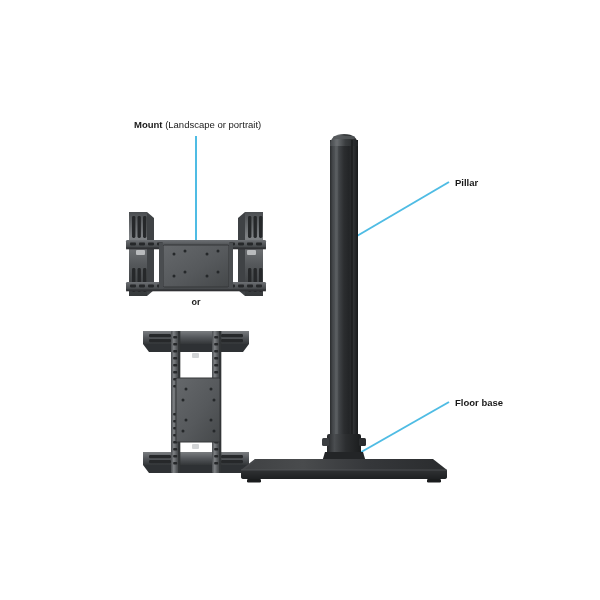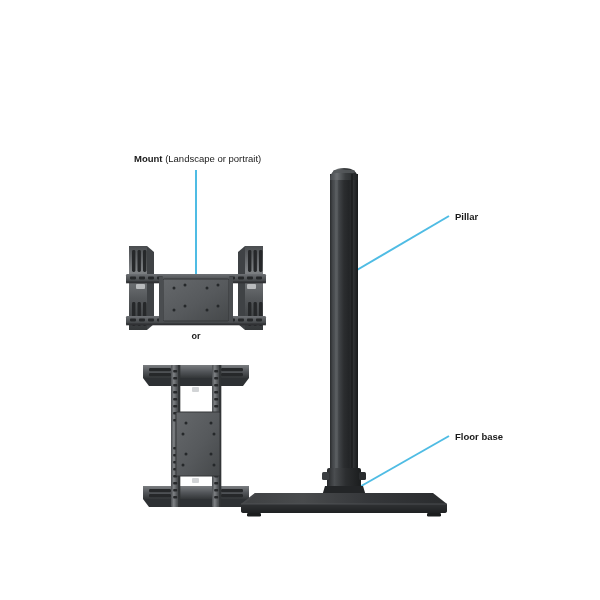--- a/index.html
+++ b/index.html
@@ -1,21 +1,21 @@
 <!DOCTYPE html>
 <html><head>
 <meta charset="utf-8">
 <style>
   html,body{margin:0;padding:0;}
   body{
     width:600px;height:600px;background:#ffffff;
     font-family:"Liberation Sans",sans-serif;
     overflow:hidden;position:relative;
   }
-  #stage{position:absolute;left:0;top:0;width:600px;height:440px;margin-top:34px;}
+  #stage{position:absolute;left:0;top:0;width:600px;height:440px;}
   svg{display:block;}
   .lbl{
     font-family:"Liberation Sans",sans-serif;
     font-size:9.5px;fill:#1a1a1a;
   }
   .lbl-bold{font-weight:bold;}
   .lbl-reg{font-weight:normal;}
   .or-lbl{
     font-family:"Liberation Sans",sans-serif;
     font-size:9px;font-weight:bold;fill:#1a1a1a;

